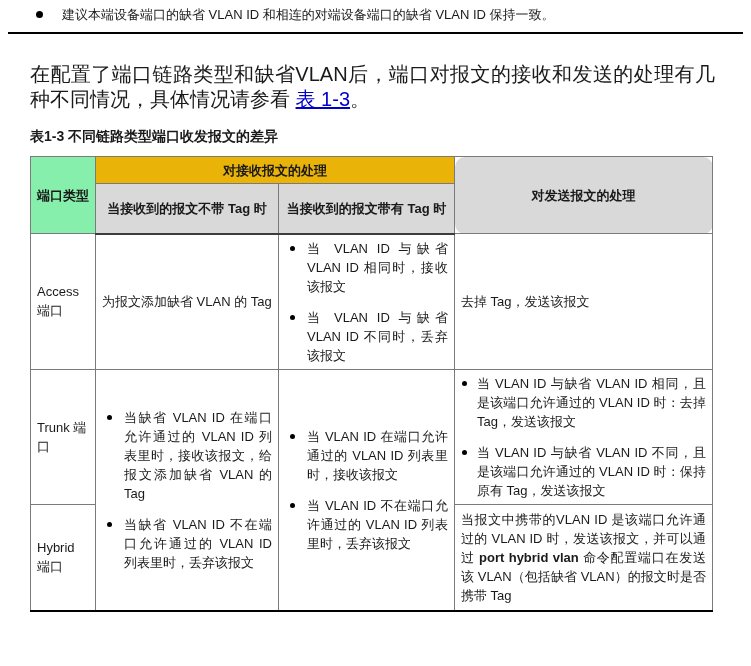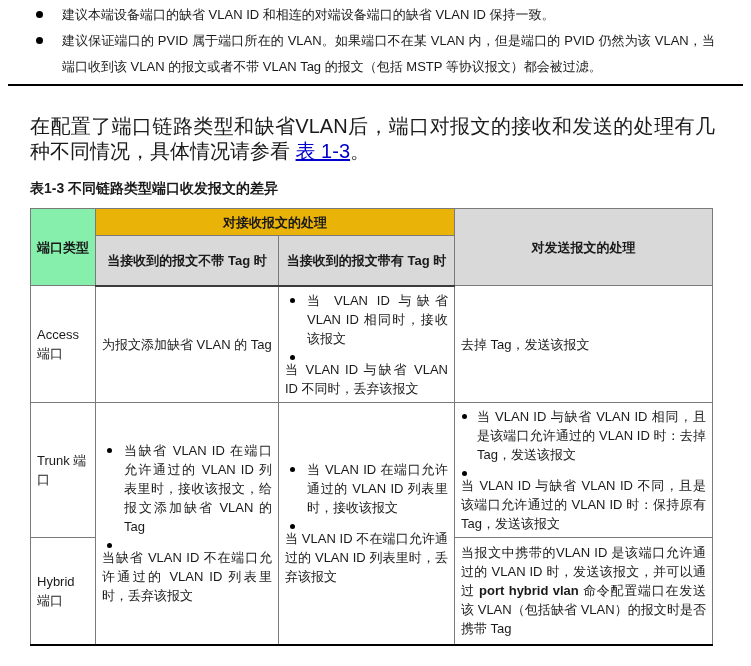--- a/index.html
+++ b/index.html
@@ -52,41 +52,37 @@
   tr.r-trunk  { height: 118px; }
   tr.r-hybrid { height: 107px; }
   tr.h2 th, th.sp2 { border-bottom: 2px solid #3c3c3c; }
 
   td.c-type { padding-left: 8px; }
   td.plain  { padding-left: 9px; margin-left: 38px; }
   td.send-plain { padding-left: 5px; }
 
   
   .b { display: flex; align-items: flex-start; text-align: justify; }
-  .b + .b { margin-top: 0px; flex-direction: column; }
+  .b + .b { margin-top: 12px; }
   .b .dot {
     flex: 0 0 auto; width: 5px; height: 5px; border-radius: 50%;
     background: #000; margin: 7px 12px 0 5px;
   }
   .b .txt { flex: 1 1 auto; }
   td.send-bullets .b .dot { margin: 7px 10px 0 1px; }
 </style>
 </head>
 <body>
 
 <div class="page">
 
   <ul class="notes">
     <li>
       <span class="note-dot"></span>
       <span>建议本端设备端口的缺省 VLAN ID 和相连的对端设备端口的缺省 VLAN ID 保持一致。</span>
-    </li>
-    <li>
-      <span class="note-dot"></span>
-      <span>建议保证端口的 PVID 属于端口所在的 VLAN。如果端口不在某 VLAN 内，但是端口的 PVID 仍然为该 VLAN，当端口收到该 VLAN 的报文或者不带 VLAN Tag 的报文（包括 MSTP 等协议报文）都会被过滤。</span>
     </li>
   </ul>
 
   <div class="rule"></div>
 
   <p class="intro">
     <span>在配置了端口链路类型和缺省VLAN后，端口对报文的接收和发送的处理有几种不同情况，具体情况请参看 </span><a class="tbl-link" style="color: rgb(0, 0, 204);">表 1-3</a><span>。</span>
   </p>
 
   <div class="caption">表1-3 不同链路类型端口收发报文的差异</div>
@@ -95,21 +91,21 @@
     <colgroup>
       <col style="width:65px">
         <col style="width:183px">
         <col style="width:176px">
         <col style="width:258px">
     </colgroup>
     <tbody>
       <tr class="h1">
         <th rowspan="2" class="sp2" style="background: #86efac;">端口类型</th>
         <th colspan="2" style="background: #eab308;">对接收报文的处理</th>
-        <th rowspan="2" class="sp2" style="background: rgb(217, 217, 217);">对发送报文的处理</th>
+        <th rowspan="2" class="sp2" style="background: rgb(217, 217, 217); border-radius: 10px;">对发送报文的处理</th>
       </tr>
       <tr class="h2">
         <th style="background: rgb(217, 217, 217);">当接收到的报文不带 Tag 时</th>
         <th style="background: rgb(217, 217, 217);">当接收到的报文带有 Tag 时</th>
       </tr>
 
       <tr class="r-access">
         <td class="c-type">Access 端口</td>
         <td class="plain">为报文添加缺省 VLAN 的 Tag</td>
         <td>

